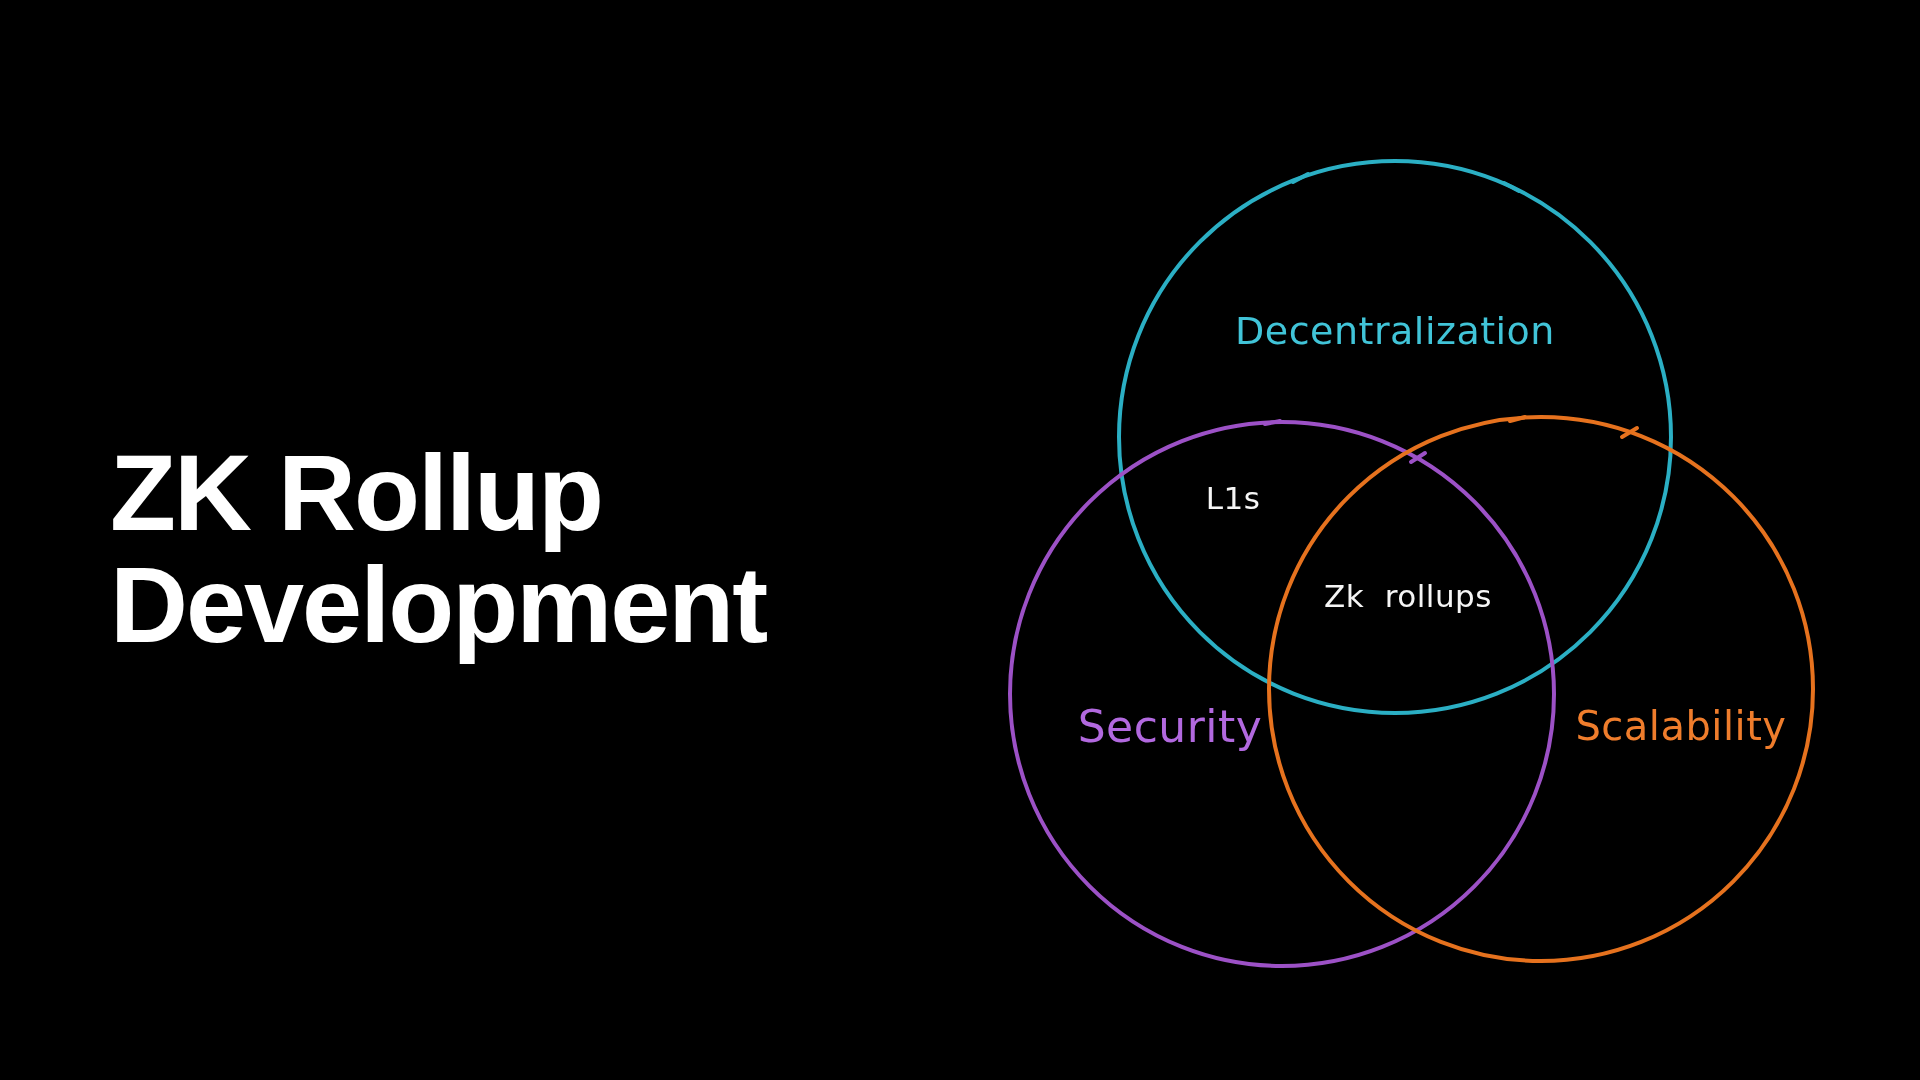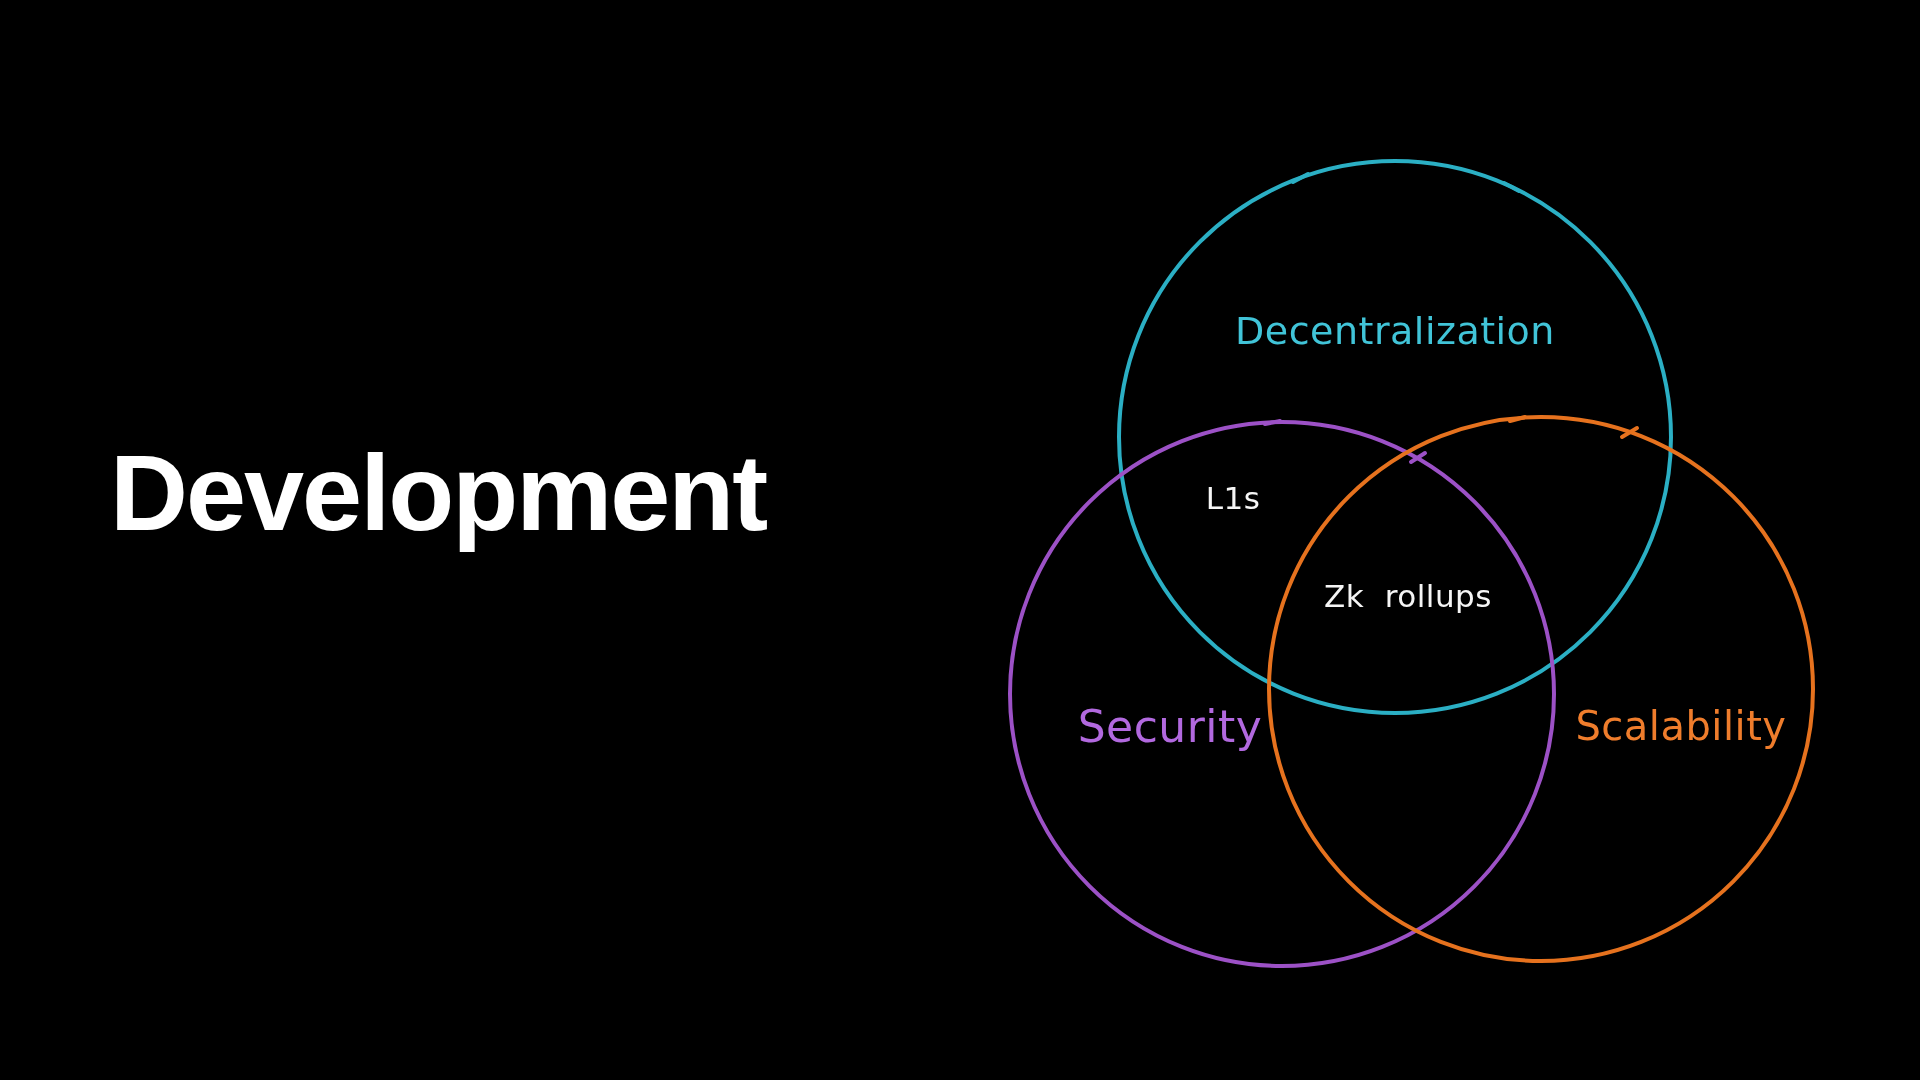--- a/index.html
+++ b/index.html
@@ -41,20 +41,21 @@
   }
   .label-lg  { font-size: 38px; }
   .label-xl  { font-size: 44px; }
   .label-xl2 { font-size: 40px; }
   .label-sm  { font-size: 31px; word-spacing: 10px; }
 </style>
 </head>
 <body style="background-color: rgb(0, 0, 0);">
 
 <h1 class="title" style="color: rgb(255, 255, 255);">
+  <span class="title-line">ZK Rollup</span>
   <span class="title-line">Development</span>
 </h1>
 
 <svg class="venn-svg" viewBox="0 0 1920 1080" aria-hidden="true">
 
   <g fill="none" stroke-width="4" stroke-linecap="round" stroke="#2bafc4">
     <circle cx="1395" cy="437" r="276"></circle>
     <path d="M1293 182 L1308 174"></path>
     <path d="M1504 183 L1519 191"></path>
   </g>

